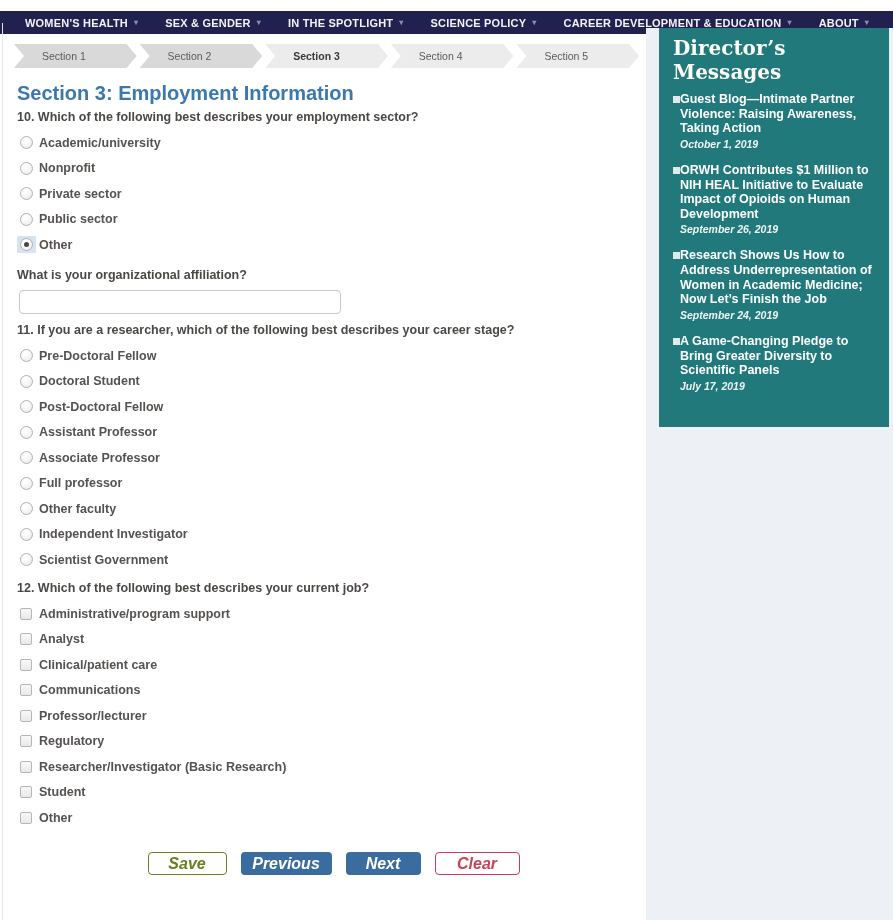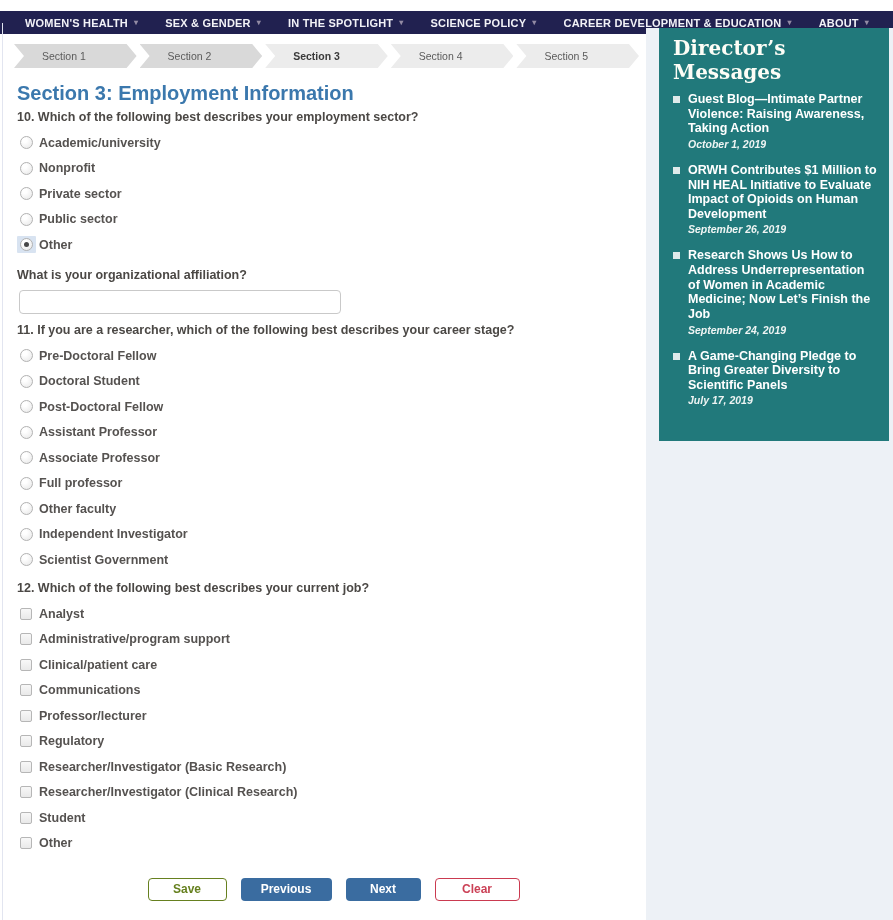--- a/index.html
+++ b/index.html
@@ -34,21 +34,21 @@
     background:#edf1f6;
   }
   .sidebar {
     position:absolute; left:13px; top:0; width:230px;
     background:#21797b; padding:8px 10px 22px 14px; color:#fff;
   }
   .sidebar-title {
     font-family:"DejaVu Serif","Liberation Serif",serif;
     font-size:20px; font-weight:700; color:#fdfdf6; margin-bottom:8px;
   }
-  .sb-item { display:flex; gap:8px; margin-bottom:13px; }
+  .sb-item { display:flex; margin-bottom:13px; }
   .sb-bullet {
     flex:0 0 7px; width:7px; height:7px; background:#dfeaea; margin-top:4px;
   }
   .sb-link {
     font-size:12.5px; font-weight:bold; line-height:1.17; color:#ffffff;
     cursor:pointer; text-decoration:none; display:block;
   }
   .sb-date {
     font-size:10.5px; font-style:italic; font-weight:bold; color:#eef4f3;
     margin-top:2px;
@@ -119,21 +119,21 @@
   }
 
   
   .btn-row {
     display:flex; justify-content:center; gap:14px; margin-top:26px;
     padding-left:6px;
   }
   .btn {
     height:23px; border-radius:4px; cursor:pointer;
     font-family:"Liberation Sans",sans-serif;
-    font-size:12px; font-weight:bold; 
+    font-size:16px; font-weight:bold; font-style:italic;
     display:flex; align-items:center; justify-content:center;
   }
   .btn-save     { width:79px; background:#fff; border:1px solid #66801f; color:#66801f; }
   .btn-previous { width:91px; background:#3a6ca0; border:none; color:#fff; }
   .btn-next     { width:75px; background:#3a6ca0; border:none; color:#fff; }
   .btn-clear    { width:85px; background:#fff; border:1px solid #ca3a50; color:#cb4156; }
 </style>
 </head>
 <body>
 
@@ -254,49 +254,45 @@
     <div class="opt-row">
       <span class="radio"></span>
       <span class="opt-label">Scientist Government</span>
     </div>
   </div>
 
   <div class="q-label q12-label">12. Which of the following best describes your current job?</div>
   <div class="opt-list">
     <div class="opt-row">
       <span class="checkbox"></span>
+      <span class="opt-label">Administrative/program support</span>
+    </div>
+    <div class="opt-row">
+      <span class="checkbox"></span>
       <span class="opt-label">Analyst</span>
     </div>
     <div class="opt-row">
       <span class="checkbox"></span>
-      <span class="opt-label">Administrative/program support</span>
-    </div>
-    <div class="opt-row">
-      <span class="checkbox"></span>
       <span class="opt-label">Clinical/patient care</span>
     </div>
     <div class="opt-row">
       <span class="checkbox"></span>
       <span class="opt-label">Communications</span>
     </div>
     <div class="opt-row">
       <span class="checkbox"></span>
       <span class="opt-label">Professor/lecturer</span>
     </div>
     <div class="opt-row">
       <span class="checkbox"></span>
       <span class="opt-label">Regulatory</span>
     </div>
     <div class="opt-row">
       <span class="checkbox"></span>
       <span class="opt-label">Researcher/Investigator (Basic Research)</span>
-    </div>
-    <div class="opt-row">
-      <span class="checkbox"></span>
-      <span class="opt-label">Researcher/Investigator (Clinical Research)</span>
     </div>
     <div class="opt-row">
       <span class="checkbox"></span>
       <span class="opt-label">Student</span>
     </div>
     <div class="opt-row">
       <span class="checkbox"></span>
       <span class="opt-label">Other</span>
     </div>
   </div>

